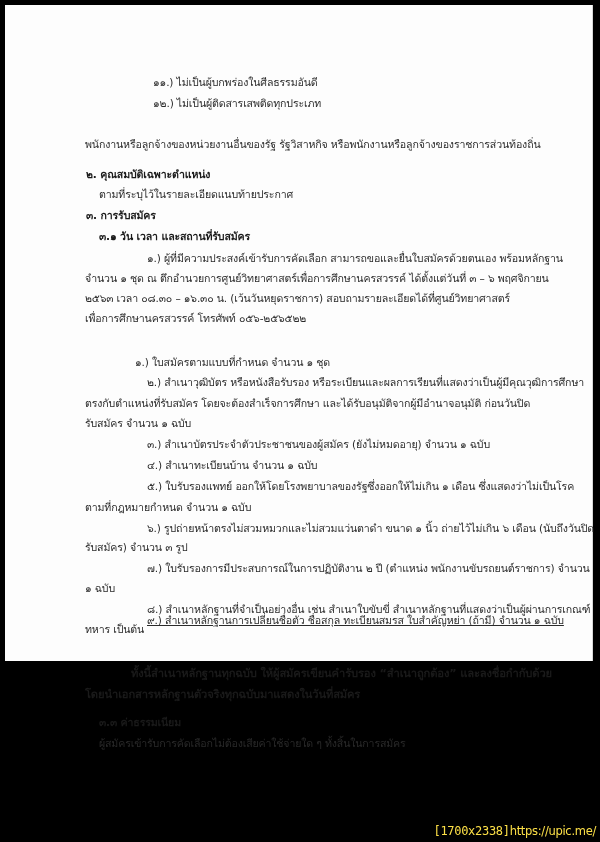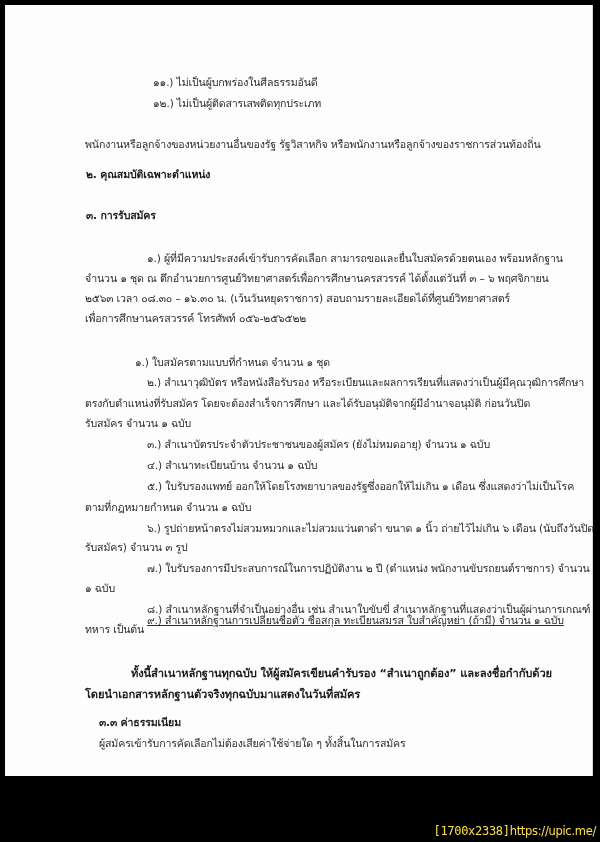--- a/index.html
+++ b/index.html
@@ -3,21 +3,21 @@
   <meta charset="utf-8">
   <style>
     * { box-sizing: border-box; margin: 0; padding: 0; }
     html, body {
       width: 600px; height: 842px; overflow: hidden;
       background: #000;
     }
     body { position: relative; font-family: "DejaVu Sans", "Liberation Sans", sans-serif; }
     .page {
       position: absolute; left: 5px; top: 5px;
-      width: 588px; height: 771px;
+      width: 588px; height: 656px;
       background: #fdfdfd;
       border-right: 1px solid #d8d8d8;
     }
     .line {
       position: absolute;
       font-size: 10.6px;
       color: #2a2a2a;
       white-space: nowrap;
       letter-spacing: -0.15px;
       line-height: 14px;
@@ -37,22 +37,24 @@
 <body>
 
 <div class="page">
 
   <div class="line" style="left:148px; top:70px;">๑๑.) ไม่เป็นผู้บกพร่องในศีลธรรมอันดี</div>
   <div class="line" style="left:148px; top:91px;">๑๒.) ไม่เป็นผู้ติดสารเสพติดทุกประเภท</div>
 
   <div class="line" style="left:80px; top:132px;">พนักงานหรือลูกจ้างของหน่วยงานอื่นของรัฐ รัฐวิสาหกิจ หรือพนักงานหรือลูกจ้างของราชการส่วนท้องถิ่น</div>
 
   <div class="line bold" style="left:81px; top:162px;">๒. คุณสมบัติเฉพาะตำแหน่ง</div>
+  <div class="line" style="left:94px; top:182px;">ตามที่ระบุไว้ในรายละเอียดแนบท้ายประกาศ</div>
 
   <div class="line bold" style="left:81px; top:203px;">๓. การรับสมัคร</div>
+  <div class="line bold" style="left:94px; top:224px;">๓.๑ วัน เวลา และสถานที่รับสมัคร</div>
 
   <div class="line" style="left:142px; top:246px;">๑.) ผู้ที่มีความประสงค์เข้ารับการคัดเลือก สามารถขอและยื่นใบสมัครด้วยตนเอง พร้อมหลักฐาน</div>
   <div class="line" style="left:80px; top:266px;">จำนวน ๑ ชุด  ณ ตึกอำนวยการศูนย์วิทยาศาสตร์เพื่อการศึกษานครสวรรค์  ได้ตั้งแต่วันที่ ๓ – ๖ พฤศจิกายน</div>
   <div class="line" style="left:80px; top:286px;">๒๕๖๓ เวลา ๐๘.๓๐ – ๑๖.๓๐ น. (เว้นวันหยุดราชการ)  สอบถามรายละเอียดได้ที่ศูนย์วิทยาศาสตร์</div>
   <div class="line" style="left:80px; top:306px;">เพื่อการศึกษานครสวรรค์  โทรศัพท์ ๐๕๖-๒๕๖๕๒๒</div>
 
 
   <div class="line" style="left:130px; top:350px;">๑.) ใบสมัครตามแบบที่กำหนด  จำนวน ๑ ชุด</div>
   <div class="line" style="left:142px; top:370px;">๒.) สำเนาวุฒิบัตร หรือหนังสือรับรอง หรือระเบียนและผลการเรียนที่แสดงว่าเป็นผู้มีคุณวุฒิการศึกษา</div>
   <div class="line" style="left:80px; top:391px;">ตรงกับตำแหน่งที่รับสมัคร โดยจะต้องสำเร็จการศึกษา และได้รับอนุมัติจากผู้มีอำนาจอนุมัติ  ก่อนวันปิด</div>

